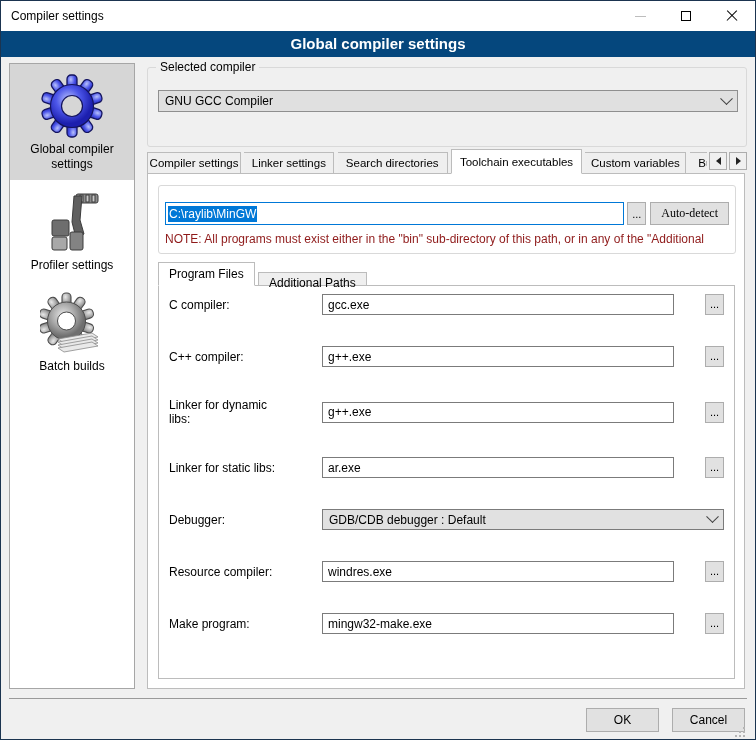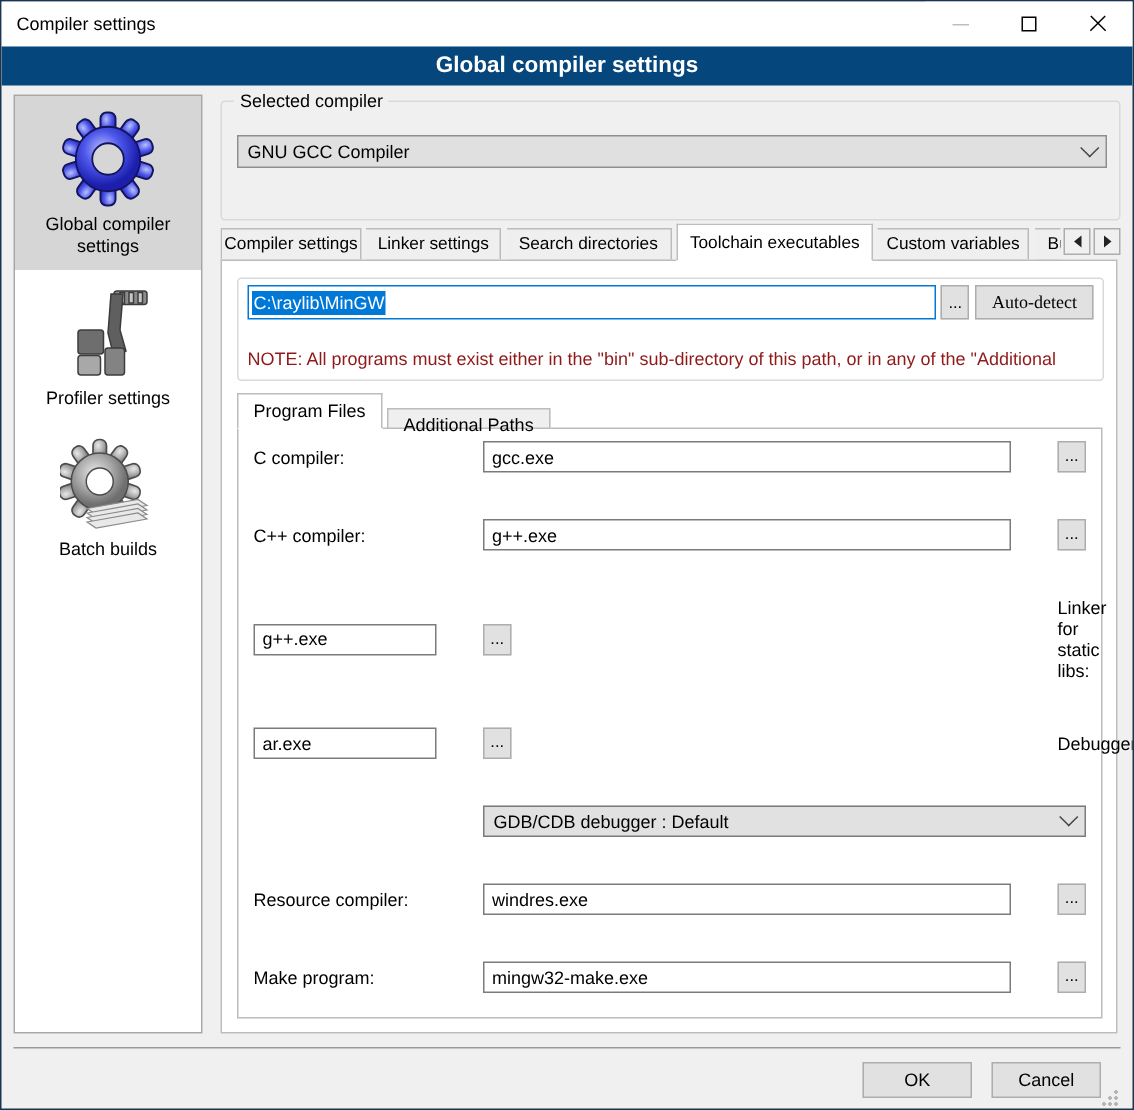--- a/index.html
+++ b/index.html
@@ -72,42 +72,42 @@
   .tab-scrollers{position:absolute;right:0;top:3px;display:flex;gap:2px;}
   .scrollbtn{width:18px;height:18px;background:var(--dlg-bg);border:1px solid var(--btn-border);display:flex;align-items:center;justify-content:center;cursor:pointer;}
   .tri-left{width:0;height:0;border-top:4px solid transparent;border-bottom:4px solid transparent;border-right:5px solid #222;}
   .tri-right{width:0;height:0;border-top:4px solid transparent;border-bottom:4px solid transparent;border-left:5px solid #222;}
 
   
   .tabpage{position:absolute;left:0;top:114px;width:598px;height:516px;background:#fff;border:1px solid var(--tab-border);z-index:2;}
 
   .install-group{position:absolute;left:10px;top:11px;width:578px;height:69px;background:#fff;}
   .install-group .legend{background:#fff;}
-  .pathrow{position:absolute;left:6px;right:6px;top:4px;height:23px;display:flex;align-items:flex-end;}
+  .pathrow{position:absolute;left:6px;right:6px;top:16px;height:23px;display:flex;align-items:flex-end;}
   .pathbox{flex:1;height:23px;border:1px solid var(--sel-blue);background:#fff;display:flex;align-items:center;padding:0 2px;overflow:hidden;}
   .pathbox .seltext{background:var(--sel-blue);color:#fff;padding:1px 1px;white-space:pre;}
   .browse-btn{width:19px;height:23px;margin-left:3px;background:var(--btn-bg);border:1px solid var(--btn-border);font-size:11px;line-height:10px;cursor:pointer;}
   .autodetect-btn{height:23px;margin-left:4px;padding:0 10px;font-family:Liberation Serif, serif;}
   .note{position:absolute;left:6px;right:4px;top:46px;color:var(--note-red);white-space:nowrap;overflow:hidden;font-size:12px;}
 
   
   .subtabs{position:absolute;left:10px;top:88px;height:24px;z-index:3;}
   .subtab{display:inline-block;vertical-align:bottom;height:14px;line-height:20px;padding:0 10px;background:#efefef;border:1px solid var(--tab-border);margin-top:3px;cursor:pointer;}
   .subtab.selected{height:24px;line-height:23px;background:#fff;border-bottom-color:#fff;margin-top:0;}
   .subpage{position:absolute;left:10px;top:111px;width:577px;height:394px;background:#fff;border:1px solid var(--tab-border);}
 
   .fields{display:grid;grid-template-columns:122px 1fr 19px;column-gap:4px;row-gap:10px;align-items:center;padding:8px 10px 0 10px;gap:31px;}
   .fld-label{justify-self:start;}
   .textinput{height:21px;border:1px solid var(--input-border);background:#fff;font-family:Liberation Sans, sans-serif;font-size:12px;padding:0 5px;width:100%;}
   .mini-browse{width:19px;height:21px;background:var(--btn-bg);border:1px solid var(--btn-border);font-size:11px;line-height:9px;cursor:pointer;}
   .dbg-combo{grid-column:2/4;height:21px;background:#e1e1e1;border:1px solid var(--input-border);}
 
   
   .footer{position:absolute;left:8px;right:8px;bottom:0;height:41px;border-top:1px solid #9a9a9a;}
-  .footer-btns{position:absolute;right:13px;top:9px;display:flex;gap:13px;}
+  .footer-btns{position:absolute;right:2px;top:9px;display:flex;gap:13px;}
   .ok-btn,.cancel-btn{width:73px;height:24px;}
   .grip{position:absolute;right:1px;bottom:1px;width:12px;height:12px;background:
     radial-gradient(circle at 10px 2px,#b5b5b5 1.2px,transparent 1.4px),
     radial-gradient(circle at 10px 6px,#b5b5b5 1.2px,transparent 1.4px),
     radial-gradient(circle at 6px 6px,#b5b5b5 1.2px,transparent 1.4px),
     radial-gradient(circle at 10px 10px,#b5b5b5 1.2px,transparent 1.4px),
     radial-gradient(circle at 6px 10px,#b5b5b5 1.2px,transparent 1.4px),
     radial-gradient(circle at 2px 10px,#b5b5b5 1.2px,transparent 1.4px);}
 </style>
 </head>
@@ -261,20 +261,21 @@
         <div class="fields">
 
           <span class="fld-label">C compiler:</span>
           <input class="textinput" value="gcc.exe" style="">
           <button class="mini-browse">...</button>
 
           <span class="fld-label">C++ compiler:</span>
           <input class="textinput" value="g++.exe" style="">
           <button class="mini-browse">...</button>
 
+          <span class="fld-label">Linker for dynamic libs:</span>
           <input class="textinput" value="g++.exe" style="">
           <button class="mini-browse">...</button>
 
           <span class="fld-label">Linker for static libs:</span>
           <input class="textinput" value="ar.exe" style="">
           <button class="mini-browse">...</button>
 
           <span class="fld-label">Debugger:</span>
           <div class="combo dbg-combo">
             <span>GDB/CDB debugger : Default</span>

